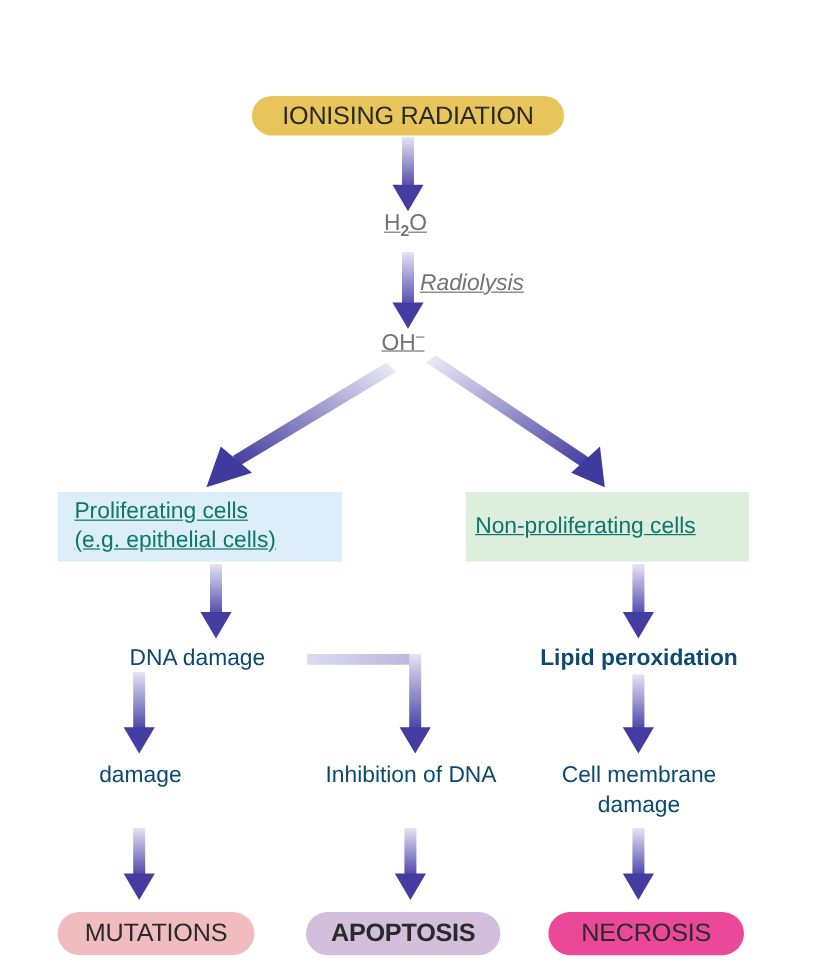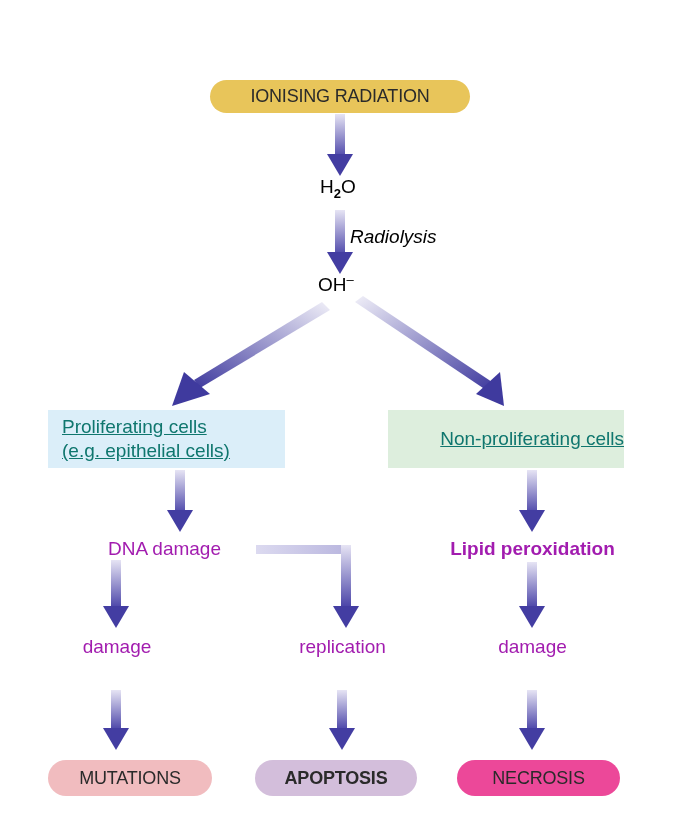--- a/index.html
+++ b/index.html
@@ -1,24 +1,24 @@
 <!DOCTYPE html>
 <html><head>
 <meta charset="utf-8">
 <style>
   html, body { margin:0; padding:0; background:#ffffff; }
   body { width:680px; height:813px; position:relative; overflow:hidden;
          font-family:"Liberation Sans", sans-serif; color:#2b2b2b; }
   svg#arrows { position:absolute; left:0; top:0; }
   .pill { position:absolute; display:flex; align-items:center; justify-content:center;
-          border-radius:18px; font-size:18px; color:#2a2a2a; letter-spacing:-0.2px; }
+          border-radius:18px; font-size:21px; color:#2a2a2a; letter-spacing:-0.2px; }
   .box { position:absolute; display:flex; flex-direction:column; justify-content:center;
          font-size:19px; line-height:24px; color:#0f766e;text-decoration:underline; }
-  .lbl { position:absolute; font-size:19px; line-height:25px; color:#a21caf; text-align:center; }
-  .chem { position:absolute; font-size:19px; color:#000000; }
+  .lbl { position:absolute; font-size:19px; line-height:25px; color:#0c4a6e; text-align:center; }
+  .chem { position:absolute; font-size:19px; color:#737373;text-decoration:underline; }
   sub, sup { font-size:13px; }
 </style>
 </head>
 <body>
 
 <svg id="arrows" width="680" height="813">
   <defs>
     <linearGradient id="gv" x1="0" y1="0" x2="0" y2="1">
       <stop offset="0" stop-color="#e6e4f4"></stop>
       <stop offset="1" stop-color="#4a44a8"></stop>
@@ -99,37 +99,38 @@
 <div class="chem" style="left:350px;top:226px;font-style:italic;">Radiolysis</div>
 
 <div class="chem" style="left:318px;top:272px;">
   <span>OH</span><sup>–</sup>
 </div>
 
 <div class="box" style="left:48px;top:410px;width:237px;height:58px;background:#dbeef9;padding-left:14px;box-sizing:border-box;">
   <span>Proliferating cells</span>
   <span>(e.g. epithelial cells)</span>
 </div>
-<div class="box" style="left:388px;top:410px;width:236px;height:58px;background:#ddeedd;padding-left:8px;box-sizing:border-box;align-items:flex-end;">
+<div class="box" style="left:388px;top:410px;width:236px;height:58px;background:#ddeedd;padding-left:8px;box-sizing:border-box;">
   <span>Non-proliferating cells</span>
 </div>
 
 <div class="lbl" style="left:108px;top:536px;">DNA damage</div>
 
 <div class="lbl" style="left:62px;top:634px;width:110px;">
   <div>damage</div>
 </div>
 
 <div class="lbl" style="left:250px;top:634px;width:185px;">
-  <div>replication</div>
+  <div>Inhibition of DNA</div>
 </div>
 
 <div class="lbl" style="left:440px;top:536px;width:185px;font-weight:bold;">Lipid peroxidation</div>
 
 <div class="lbl" style="left:450px;top:634px;width:165px;">
+  <div>Cell membrane</div>
   <div>damage</div>
 </div>
 
 <div class="pill" style="left:48px;top:760px;width:164px;height:36px;background:#f1bcbf;">
   <span>MUTATIONS</span>
 </div>
 <div class="pill" style="left:255px;top:760px;width:162px;height:36px;background:#d3bedb;font-weight:bold;">
   <span>APOPTOSIS</span>
 </div>
 <div class="pill" style="left:457px;top:760px;width:163px;height:36px;background:#ec4899;">

